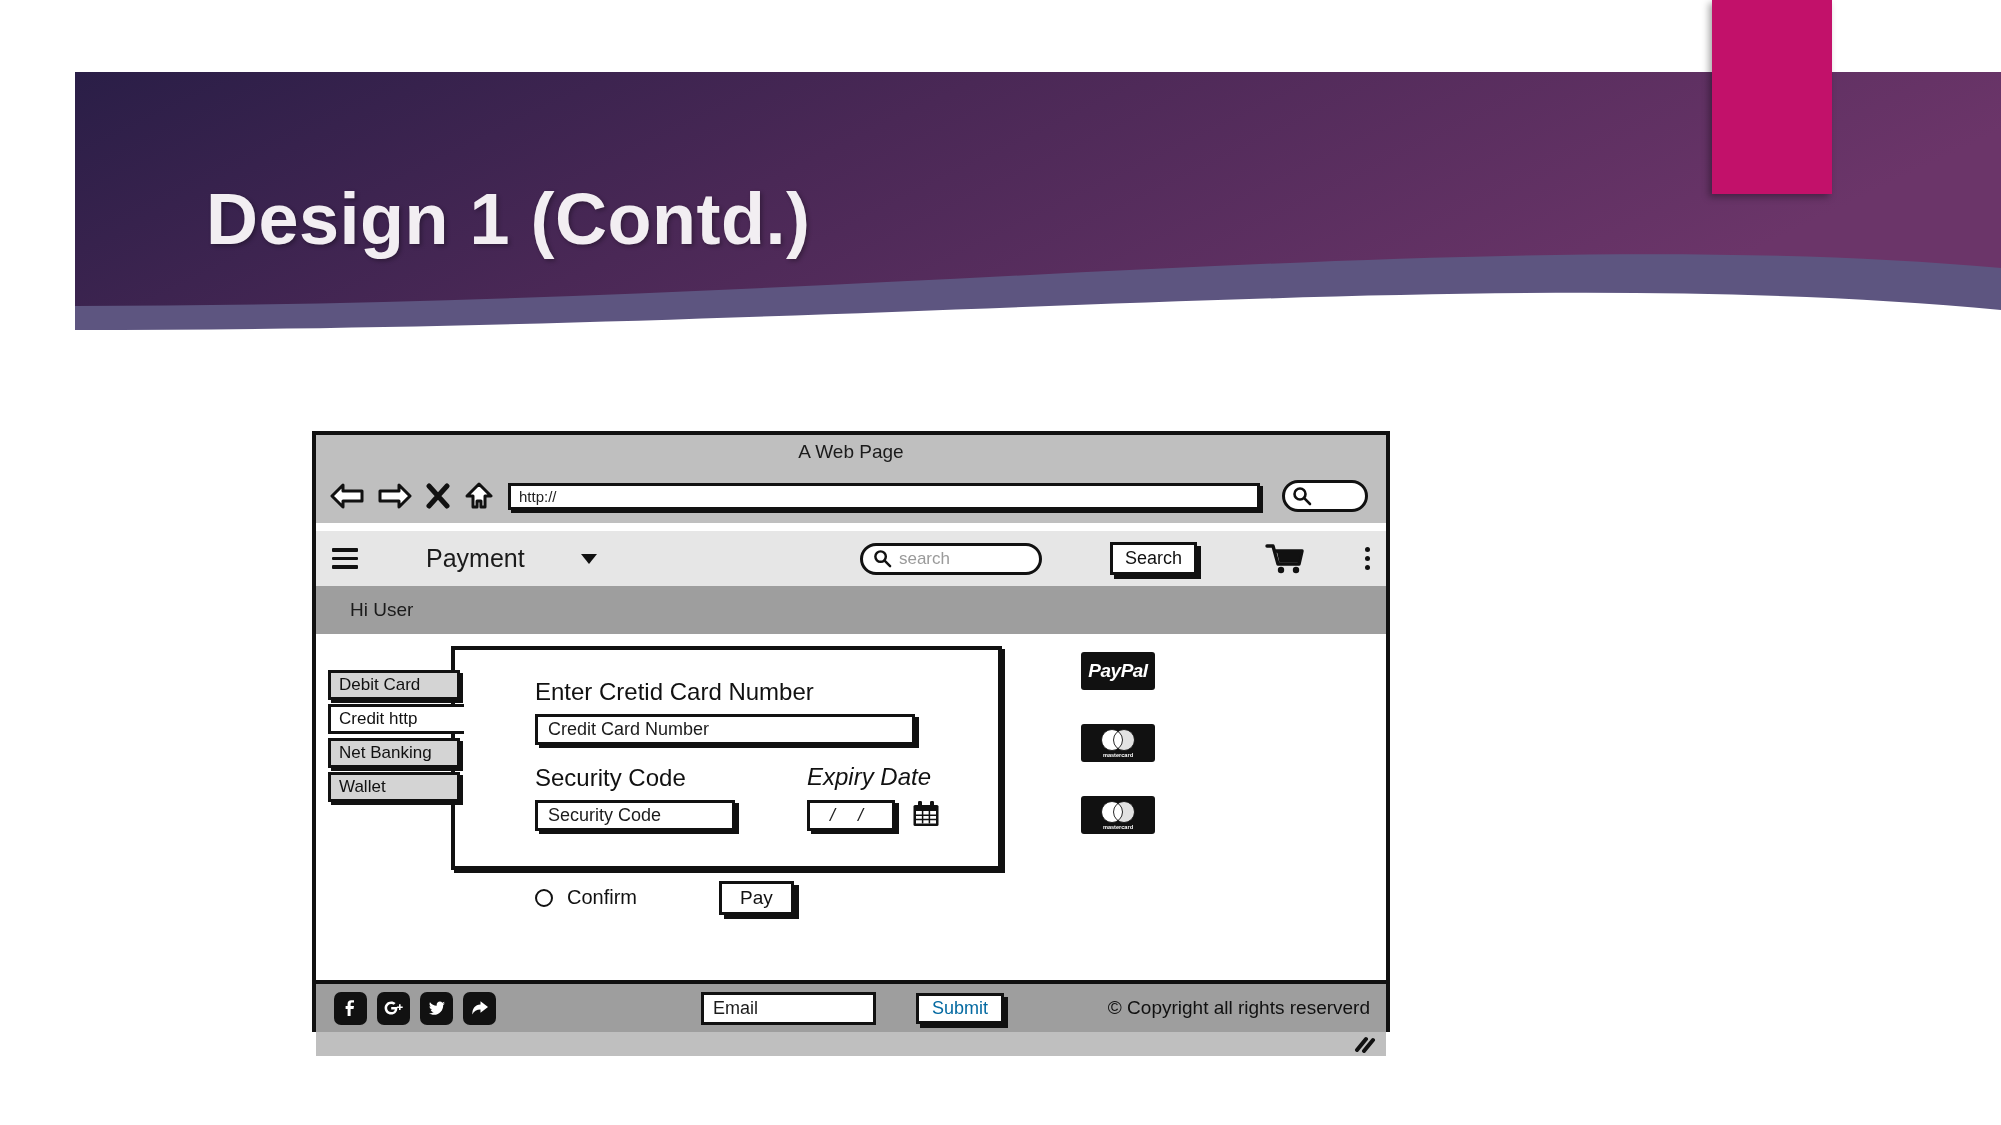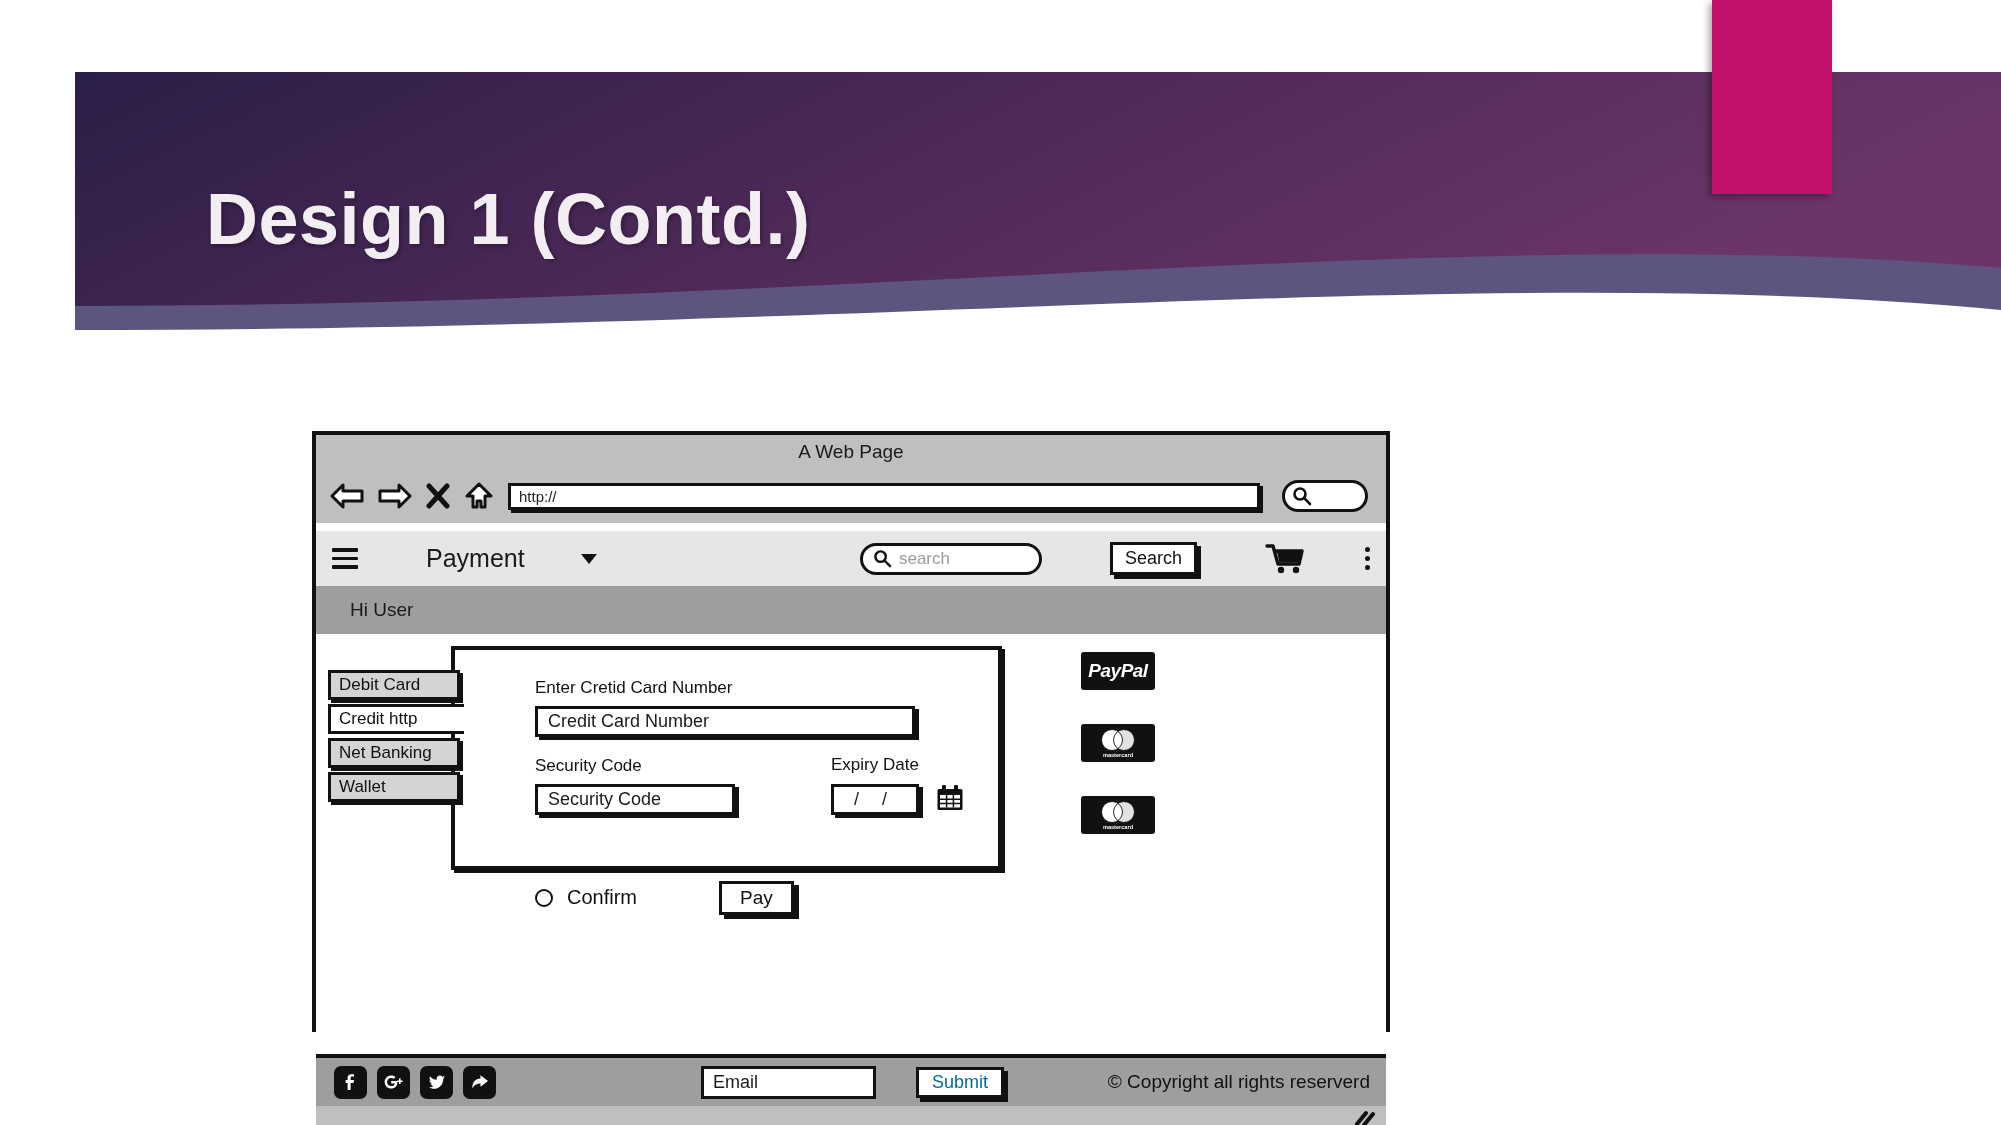--- a/index.html
+++ b/index.html
@@ -82,48 +82,48 @@
   
   #pagehead{
     height:48px;background:#9E9E9E;display:flex;align-items:center;position:relative;
   }
   #hi-user{font-size:19px;color:#1b1b1b;margin-left:34px;}
   #pagehead-title{
     position:absolute;left:0;right:0;text-align:center;
     font-size:23px;color:#111;
   }
   
-  #content{position:relative;height:420px;background:#fff;}
+  #content{position:relative;height:346px;background:#fff;}
   
   #side-tabs{position:absolute;left:12px;top:36px;width:132px;z-index:3;}
   .side-tab{
     height:30px;border:3px solid #111;box-sizing:border-box;background:#D4D4D4;
     display:flex;align-items:center;padding-left:8px;margin-bottom:4px;
     font-size:17px;color:#111;box-shadow:3px 3px 0 #111;cursor:pointer;
     white-space:nowrap;
   }
   .side-tab.active{background:#fff;box-shadow:none;border-right:none;width:136px;}
   
   #form-panel{
     position:absolute;left:135px;top:12px;width:551px;height:224px;
     background:#fff;border:4px solid #111;box-sizing:border-box;z-index:2;
     box-shadow:3px 3px 0 #111;
   }
   #form-inner{padding:28px 0 0 80px;}
-  .flabel{font-size:17px;color:#111;margin-bottom:8px;}
+  .flabel{font-size:24px;color:#111;margin-bottom:8px;}
   .finput{
     background:#fff;border:3px solid #111;box-shadow:4px 3px 0 #111;
     display:flex;align-items:center;padding-left:10px;box-sizing:border-box;
     font-size:18px;color:#1b1b1b;height:31px;cursor:text;
   }
   #cc-input{width:380px;margin-bottom:18px;}
   .frow{display:flex;align-items:flex-end;}
   .fcol-sec{width:210px;}
   #sec-input{width:200px;}
-  .fcol-exp{margin-left:86px;}
+  .fcol-exp{margin-left:62px;font-style:italic;}
   #exp-input{width:88px;justify-content:center;letter-spacing:9px;padding-left:0;}
   #cal-icon{margin-left:16px;margin-bottom:2px;line-height:0;cursor:pointer;}
   
   #logos{position:absolute;left:765px;top:18px;width:100px;}
   .logo-card{
     width:74px;height:38px;background:#111;border-radius:3px;
     display:flex;align-items:center;justify-content:center;margin-bottom:34px;
   }
   #paypal-text{
     color:#fff;font-size:19px;font-weight:bold;font-style:italic;letter-spacing:-.5px;

